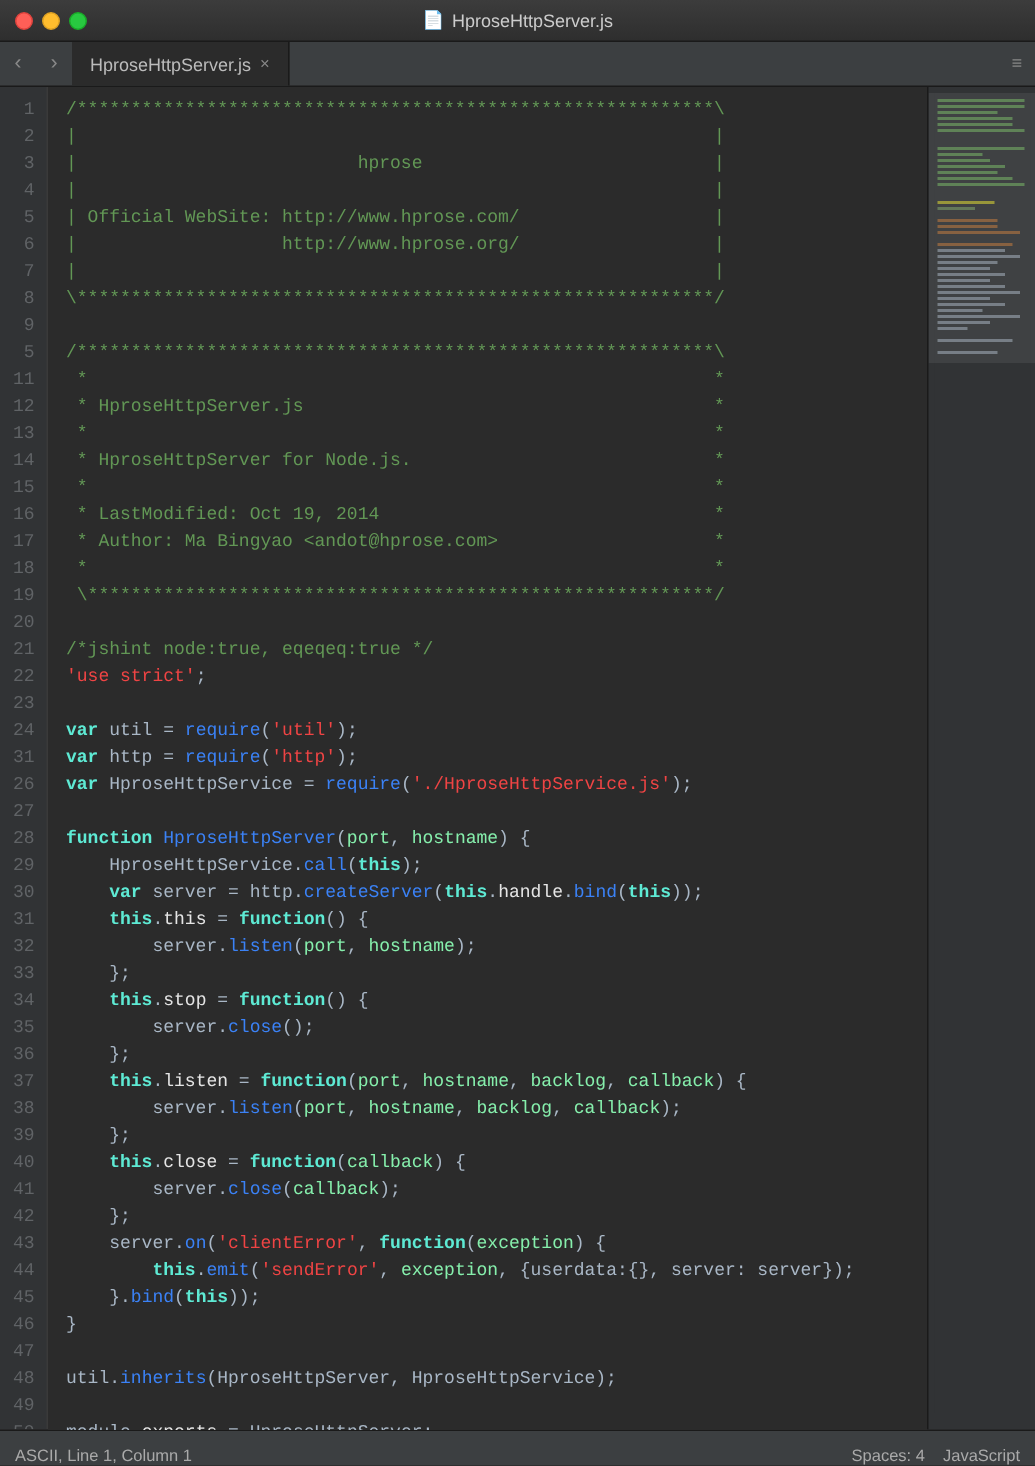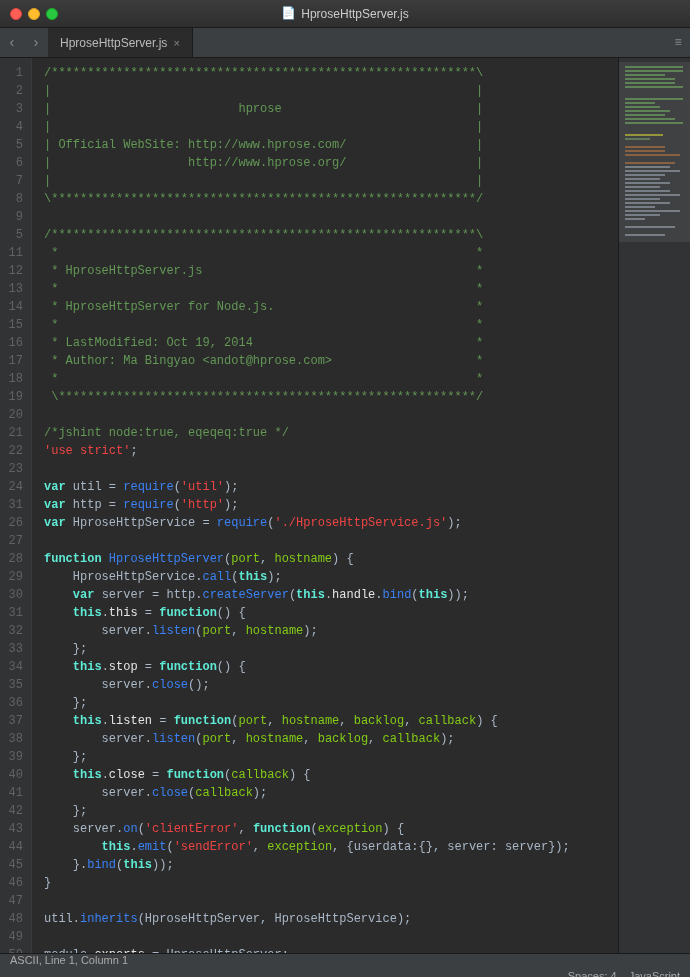--- a/index.html
+++ b/index.html
@@ -148,41 +148,41 @@
       right: 0;
       height: 180px;
       background: rgba(255,255,255,0.07);
     }
 
     
     .status-bar {
       background: #3c3f41;
       height: 24px;
       display: flex;
-      align-items: flex-start;
+      align-items: flex-end;
       padding: 0 10px;
       font-size: 11px;
       font-family: -apple-system, sans-serif;
       color: #aaaaaa;
       border-top: 1px solid #1a1a1a;
       flex-shrink: 0;
       justify-content: space-between;
     }
     .status-left { display: flex; gap: 12px; }
     .status-right { display: flex; gap: 12px; margin-top: 16px; }
 
     
     .c-comment { color: #629755; }
     .c-comment-stars { color: #629755; }
     .c-keyword { color: #5eead4; font-weight: bold; }
     .c-string { color: #ef4444; }
     .c-function { color: #3b82f6; }
     .c-property { color: #e5e5e5; }
     .c-plain { color: #a9b7c6; }
-    .c-param { color: #84cc16; }
+    .c-param { color: #86efac; }
   </style>
 </head>
 <body>
 
 <div class="title-bar">
   <div class="traffic-lights">
     <div class="traffic-light tl-close"></div>
     <div class="traffic-light tl-min"></div>
     <div class="traffic-light tl-max"></div>
   </div>

